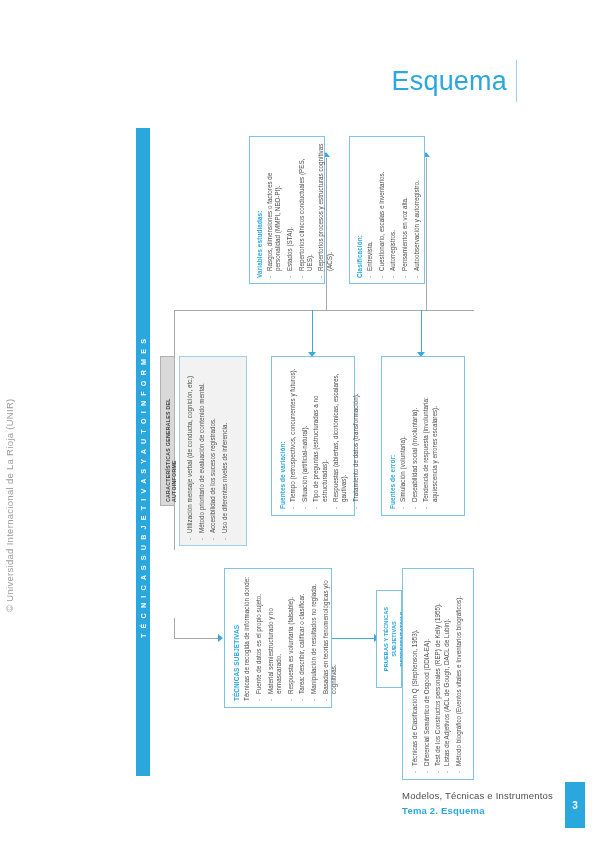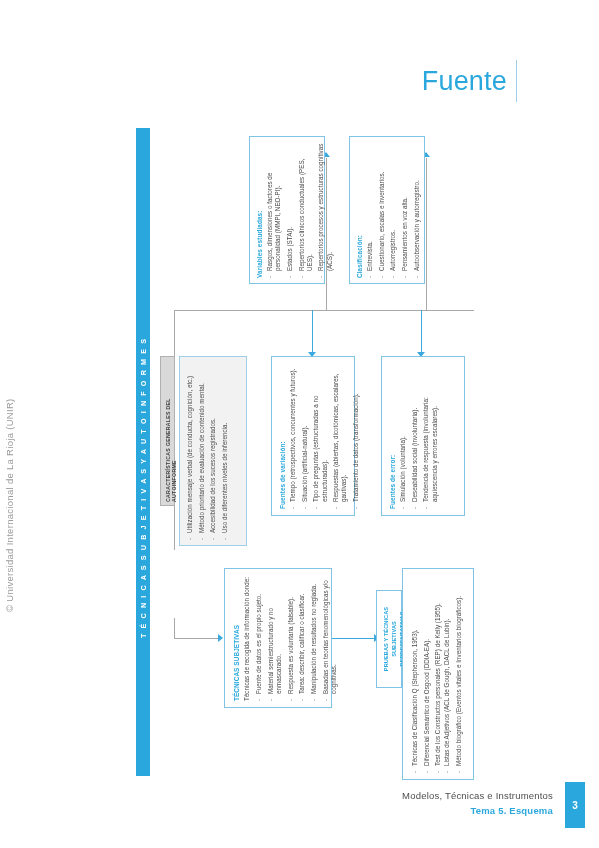--- a/index.html
+++ b/index.html
@@ -126,42 +126,42 @@
     border-top:4px solid transparent;
     border-bottom:4px solid transparent;
     border-left:5px solid #3ba9dd;
     border-right:0;
     width:0;height:0;
   }
 
   
   .footer{
     position:absolute; right:46px; bottom:30px;
-    text-align:right;
+    text-align:left;
   }
   .footer-l1, .footer-l2{
     font-size:9.5px; color:#4d4d4d; line-height:1.45;
     letter-spacing:0.2px;
   }
   .footer-l3{
     font-size:9.5px; color:#2aa8dd; font-weight:bold;
     line-height:1.45; letter-spacing:0.2px; margin-top:1px;
   }
   .pagebox{
     position:absolute; right:14px; bottom:20px;
     width:20px; height:46px; background:#2aa8dd;
     color:#ffffff; font-size:10px; font-weight:bold;
     display:flex; align-items:center; justify-content:center;
   }
 </style>
 </head>
 <body>
 
 <div class="title-rule"></div>
-<div class="page-title">Fuente</div>
+<div class="page-title">Esquema</div>
 
 <div class="copyright">© Universidad Internacional de La Rioja (UNIR)</div>
 
 <div class="canvas">
 
   <div class="blue-bar">
     <div class="blue-bar-label">T É C N I C A S   S U B J E T I V A S   Y   A U T O I N F O R M E S</div>
   </div>
 
   <div class="ln" style="left:38px; top:182px; width:1px; height:240px;"></div>
@@ -289,15 +289,15 @@
         <li>Listas de Adjetivos (ACL de Gough, DACL de Lubin).</li>
         <li>Método biográfico (Eventos vitales e Inventarios biográficos).</li>
       </ul>
     </div>
   </div>
 
 </div>
 
 <div class="footer">
   <div class="footer-l1">Modelos, Técnicas e Instrumentos</div>
-  <div class="footer-l3">Tema 5. Esquema</div>
+  <div class="footer-l3">Tema 2. Esquema</div>
 </div>
 <div class="pagebox">3</div>
 
 </body></html>

